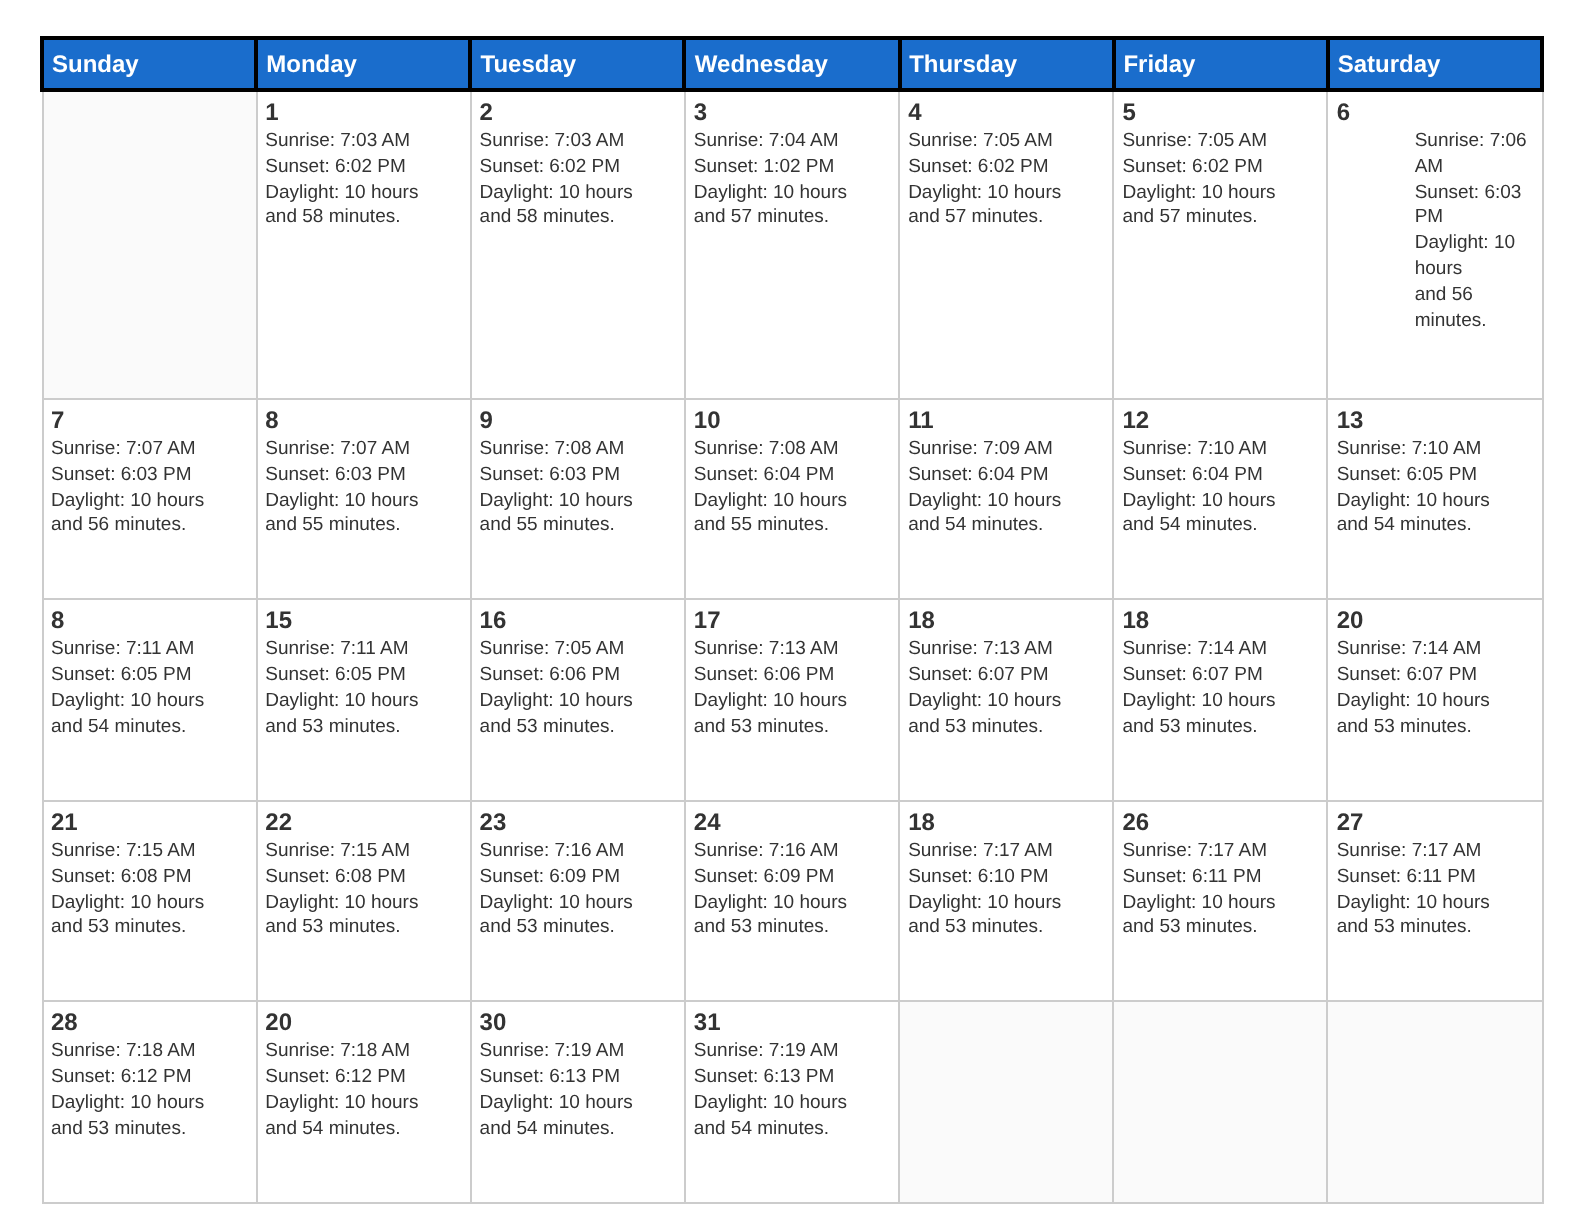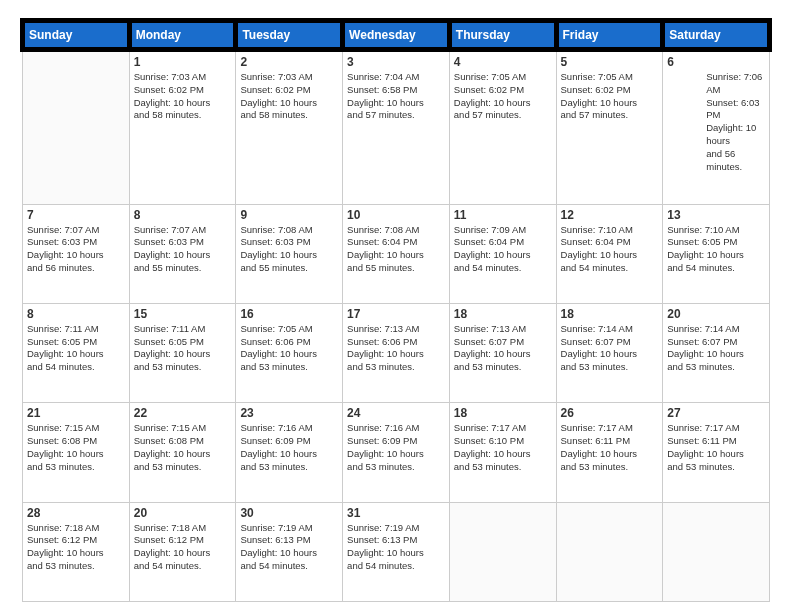--- a/index.html
+++ b/index.html
@@ -48,21 +48,21 @@
       border-collapse: collapse;
       width: 100%;
       table-layout: fixed;
     }
     .calendar th {
       background-color: #1a6dcc;
       color: #fff;
       font-size: 12px;
       font-weight: bold;
       padding: 5px 4px;
-      border: 5px solid #000000;
+      border: 2px solid #000000;
       text-align: left;
     }
     .calendar td {
       border: 1px solid #ccc;
       vertical-align: top;
       padding: 3px 4px;
       font-size: 10px;
       color: #333;
       height: 82px;
     }
@@ -110,21 +110,21 @@
           <td>
             <span class="day-num">2</span>
             <div class="cell-info" style="white-space: pre-line;">Sunrise: 7:03 AM
 Sunset: 6:02 PM
 Daylight: 10 hours
 and 58 minutes.</div>
           </td>
           <td>
             <span class="day-num">3</span>
             <div class="cell-info" style="white-space: pre-line;">Sunrise: 7:04 AM
-Sunset: 6:58 PM
+Sunset: 1:02 PM
 Daylight: 10 hours
 and 57 minutes.</div>
           </td>
           <td>
             <span class="day-num">4</span>
             <div class="cell-info" style="white-space: pre-line;">Sunrise: 7:05 AM
 Sunset: 6:02 PM
 Daylight: 10 hours
 and 57 minutes.</div>
           </td>

